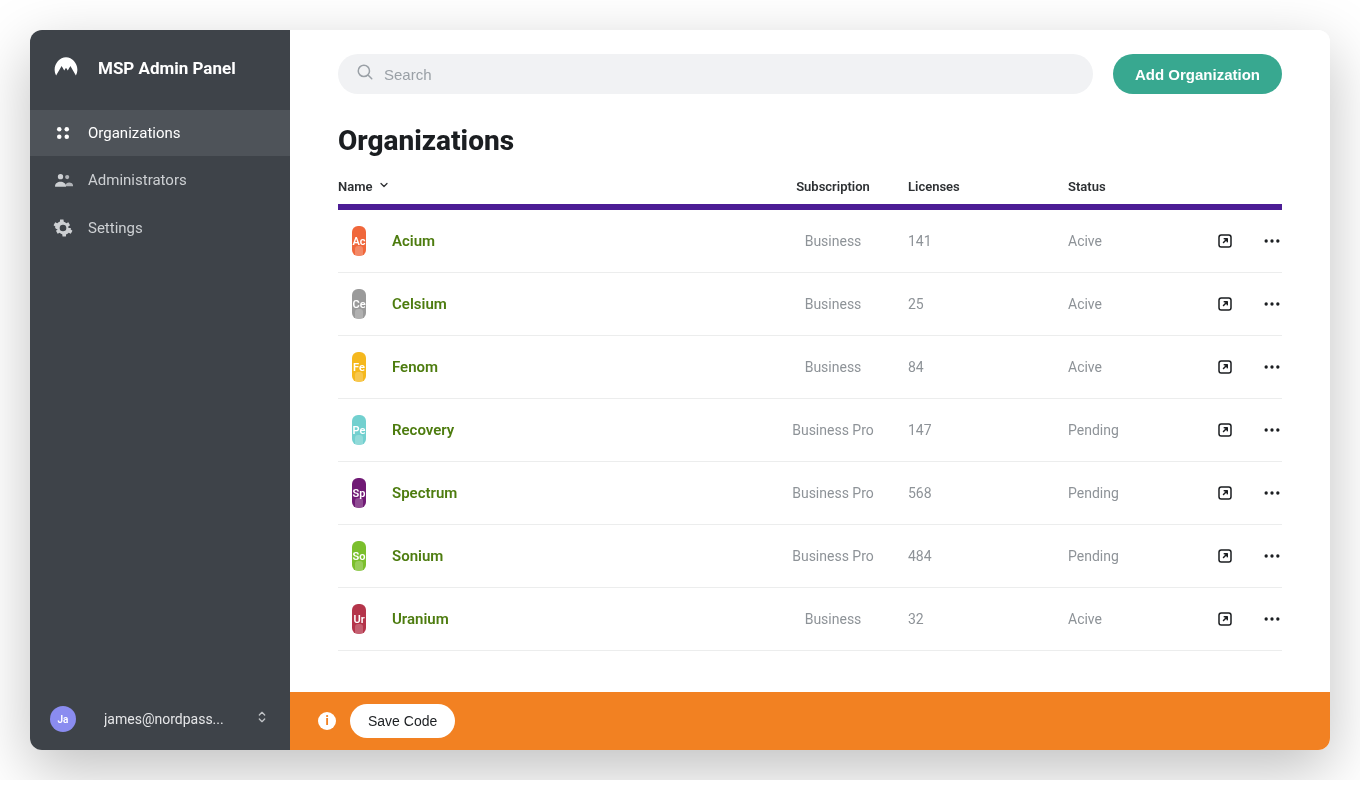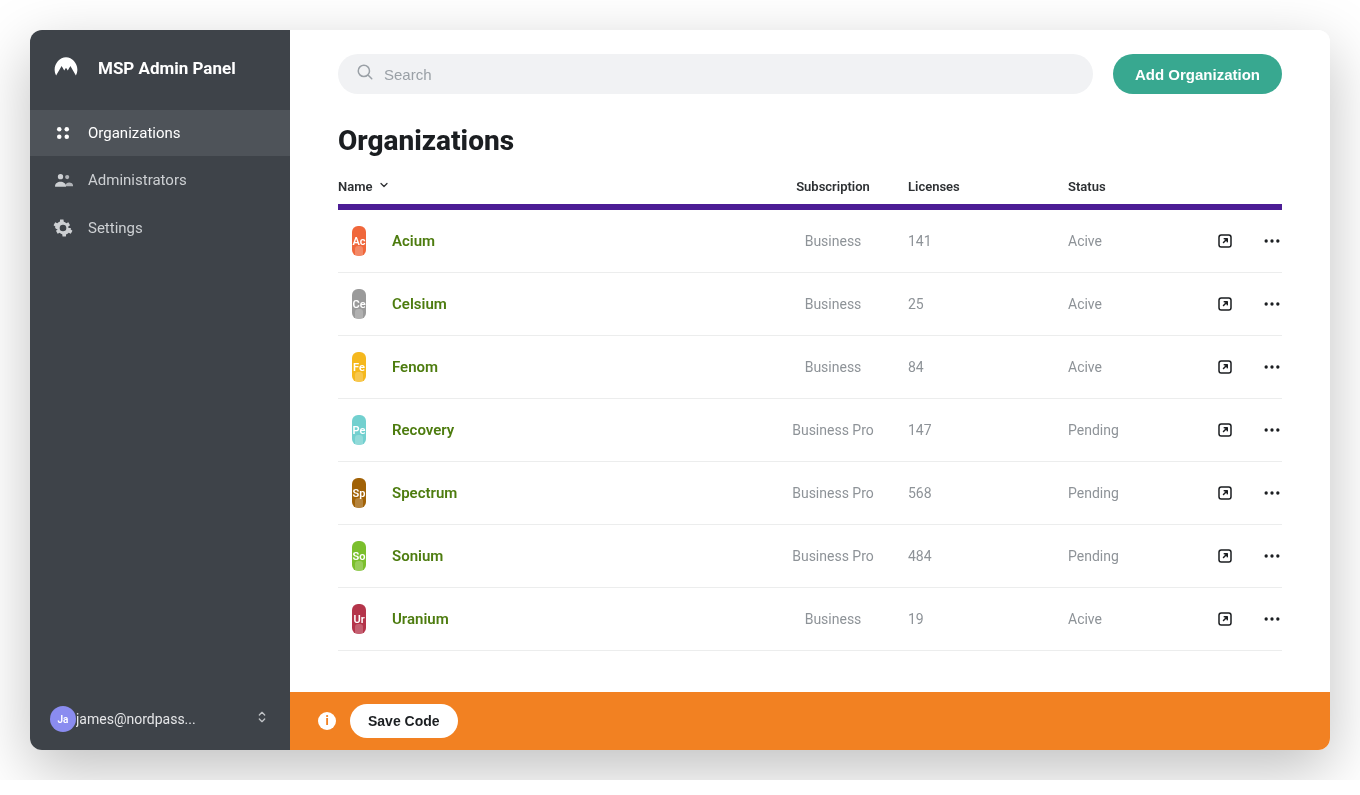--- a/index.html
+++ b/index.html
@@ -46,21 +46,21 @@
   background: #4e5359;
   color: #fff;
 }
 .nav-item .icon-slot { width: 22px; display:flex; justify-content:center; color:inherit; }
 .nav-item.active .icon-slot { color:#fff; }
 .nav-label { }
 .sidebar-spacer { flex: 1; }
 .user-area {
   display: flex;
   align-items: center;
-  gap: 0;
+  gap: 28px;
   padding: 18px 20px;
 }
 .avatar {
   width: 26px; height: 26px;
   border-radius: 50%;
   background: #8a8cf0;
   display:flex; align-items:center; justify-content:center;
   font-size: 10px; color: #fff; font-weight:600;
 }
 .user-email {
@@ -191,21 +191,21 @@
   width: 18px; height: 18px; border-radius:50%;
   background:#fff; color:#f28122;
   display:flex; align-items:center; justify-content:center;
   font-size:12px; font-weight:800;
 }
 .banner-text { color:#fff; font-size:15px; flex:1; font-weight:500;}
 .banner-btn {
   background:#fff; color:#1b1e21;
   border:none; border-radius:18px;
   height: 34px; padding: 0 18px;
-  font-size:14px; font-weight:700;
+  font-size:14px; font-weight:400;
   cursor:pointer;
 }
 .main-inner { flex:1; display:flex; flex-direction:column; padding-bottom:80px; overflow:hidden;}
 </style>
 </head>
 <body>
 
 <div class="app-window">
   <aside class="sidebar">
     <div class="logo-area">
@@ -397,21 +397,21 @@
                       <circle cx="5" cy="12" r="2"></circle>
                       <circle cx="12" cy="12" r="2"></circle>
                       <circle cx="19" cy="12" r="2"></circle>
                     </g>
                   </svg>
                 </span>
               </div>
             </div>
             <div class="row">
               <div class="col-name">
-                <div class="org-avatar" style="background:#a16207">Sp</div>
+                <div class="org-avatar" style="background:#701a75">Sp</div>
                 <span class="org-name">Spectrum</span>
               </div>
               <div class="col-sub muted">Business Pro</div>
               <div class="col-lic muted">568</div>
               <div class="col-status muted">Pending</div>
               <div class="col-actions">
                 <span class="action-icon">
                   <svg viewBox="0 0 24 24" width="18" height="18">
                     <rect x="4" y="4" width="16" height="16" rx="3" fill="none" stroke="currentColor" stroke-width="2"></rect>
                     <path fill="none" stroke="currentColor" stroke-width="2" stroke-linecap="round" stroke-linejoin="round" d="M10 14l5-5M11 9h4v4"></path>
@@ -453,21 +453,21 @@
                   </svg>
                 </span>
               </div>
             </div>
             <div class="row">
               <div class="col-name">
                 <div class="org-avatar" style="background:#b4344a">Ur</div>
                 <span class="org-name">Uranium</span>
               </div>
               <div class="col-sub muted">Business</div>
-              <div class="col-lic muted">19</div>
+              <div class="col-lic muted">32</div>
               <div class="col-status muted">Acive</div>
               <div class="col-actions">
                 <span class="action-icon">
                   <svg viewBox="0 0 24 24" width="18" height="18">
                     <rect x="4" y="4" width="16" height="16" rx="3" fill="none" stroke="currentColor" stroke-width="2"></rect>
                     <path fill="none" stroke="currentColor" stroke-width="2" stroke-linecap="round" stroke-linejoin="round" d="M10 14l5-5M11 9h4v4"></path>
                   </svg>
                 </span>
                 <span class="more-icon">
                   <svg viewBox="0 0 24 24" width="20" height="20">

